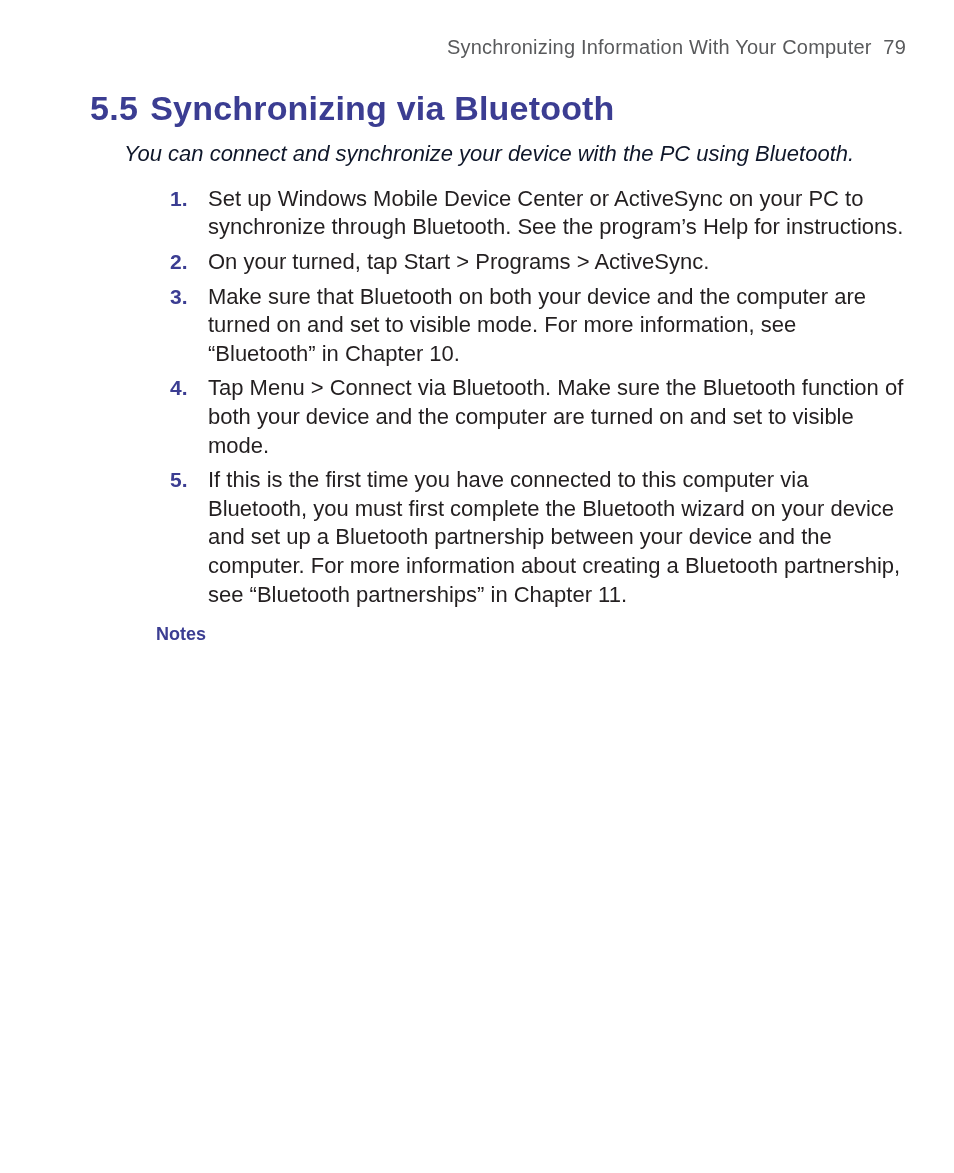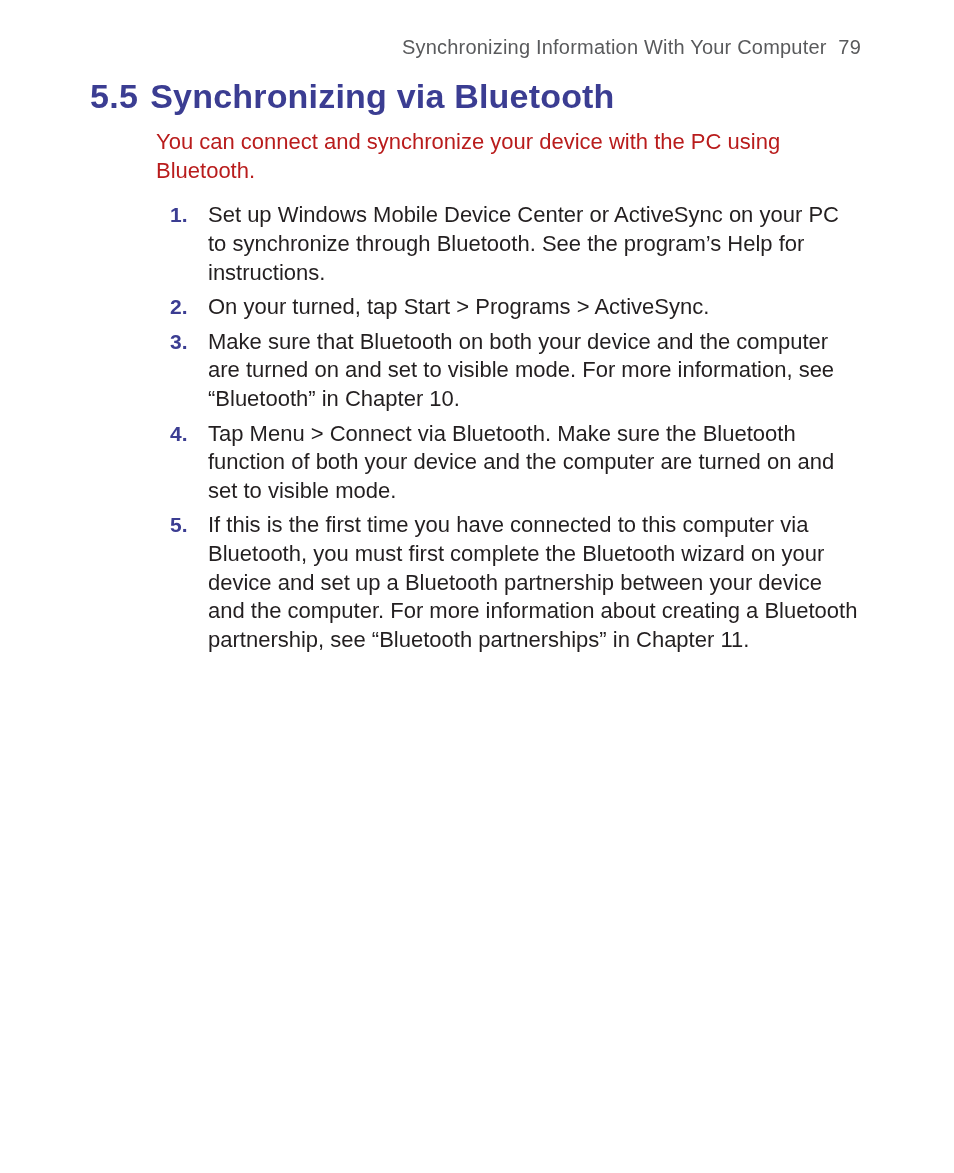--- a/index.html
+++ b/index.html
@@ -11,21 +11,21 @@
   }
   body {
     font-family: "Myriad Pro", "Segoe UI", "Helvetica Neue", Arial, sans-serif;
     color: #231f20;
     font-size: 22px;
     line-height: 1.3;
     -webkit-font-smoothing: antialiased;
   }
   .page {
     box-sizing: border-box;
-    padding: 34px 93px 0 90px;
+    padding: 34px 48px 0 90px;
   }
   .header-line {
     text-align: right;
     color: #595a5c;
     font-size: 20px;
     margin-bottom: 14px;
     letter-spacing: 0.2px;
   }
   .page-number {
     display: inline-block;
@@ -35,31 +35,33 @@
     display: flex;
     align-items: baseline;
     margin: 6px 0 6px 0;
   }
   .section-number {
     color: #3b3d92;
     font-weight: 700;
     font-size: 34px;
     margin-right: 12px;
     letter-spacing: 0.3px;
+    margin-top: 12px;
   }
   .section-title {
     color: #3b3d92;
     font-weight: 700;
     font-size: 34px;
     letter-spacing: 0.2px;
   }
   .intro {
-    margin: 10px 0 16px 66px;
+    margin: 10px 0 16px 34px;
     font-size: 22px;
-    color: #b91c1c;
+    color: #0f172a;
+    font-style: italic;
   }
   .subheading {
     color: #3b3d92;
     font-weight: 700;
     font-size: 21px;
     margin: 4px 0 6px 66px;
   }
   ol.steps {
     list-style: none;
     margin: 0 0 0 66px;
@@ -123,14 +125,15 @@
       <span>Make sure that Bluetooth on both your device and the computer are turned on and set to visible mode. For more information, see “Bluetooth” in Chapter 10.</span>
     </li>
     <li>
       <span>Tap </span><span class="bold">Menu &gt; Connect via Bluetooth</span><span>. Make sure the Bluetooth function of both your device and the computer are turned on and set to visible mode.</span>
     </li>
     <li>
       <span>If this is the first time you have connected to this computer via Bluetooth, you must first complete the Bluetooth wizard on your device and set up a Bluetooth partnership between your device and the computer. For more information about creating a Bluetooth partnership, see “Bluetooth partnerships” in Chapter 11.</span>
     </li>
   </ol>
 
+  <div class="notes-label">Notes</div>
 
 </div>
 
 </body></html>

